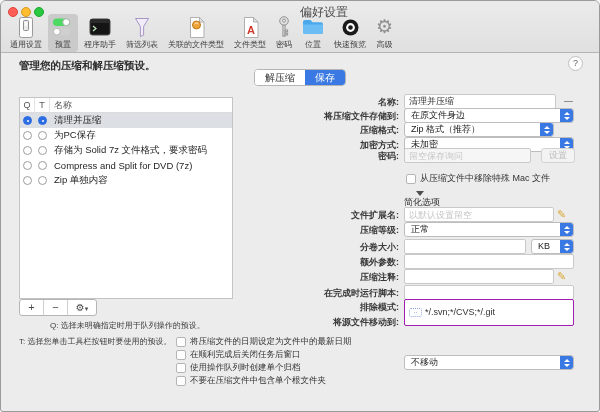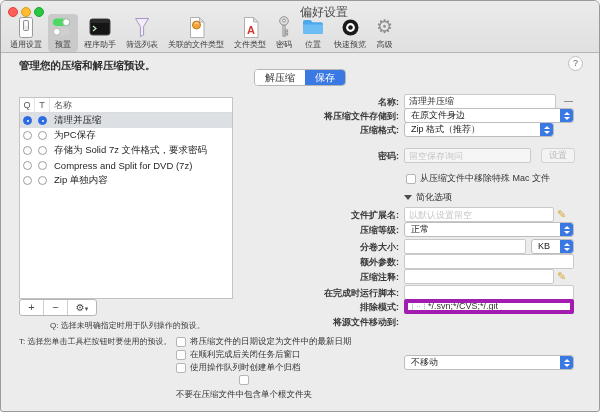--- a/index.html
+++ b/index.html
@@ -81,22 +81,22 @@
   .pencil { position:absolute; left:556px; top:1px; font-size:11px; color:#d9a93c; cursor:default; }
   .btn-dis { position:absolute; left:540px; top:0; width:34px; height:15px; background:#f3f3f3;
     border:1px solid #d2d2d2; border-radius:3px; color:#bdbdbd; font-size:9px; text-align:center;
     line-height:13px; }
   .name-dash { position:absolute; left:563px; top:7px; width:9px; border-top:1.5px solid #8f8f8f; }
   .chk { width:10px; height:10px; border:1px solid #b5b5b5; border-radius:2px; background:#fff; flex:none; }
   .chk-row { position:absolute; display:flex; gap:4px; align-items:center; font-size:8.5px; color:#333;
     white-space:nowrap; }
   .disc { width:0; height:0; border-left:4px solid transparent; border-right:4px solid transparent;
     border-top:5px solid #4d4d4d; display:inline-block; margin-right:4px; }
-  .sect { position:absolute; left:403px; top:190px; font-size:9px; color:#333; display:flex; align-items:center; }
-  .fakefield { position:absolute; top:0; height:15px; border:4px solid #a21caf; border-radius:2px;
+  .sect { position:absolute; left:403px; top:190px; font-size:9px; color:#333; display:flex; align-items:center;flex-direction:column; }
+  .fakefield { position:absolute; top:0; height:27px; border:1px solid #a21caf; border-radius:2px;
     background:#fff; font-size:9px; line-height:13px; padding:0 4px; color:#333; display:flex;
     align-items:center; gap:3px; overflow:hidden; white-space:nowrap; }
   .token { display:inline-block; width:13px; height:9px; border:1px dotted #8aa7e0; border-radius:2px;
     color:#8aa7e0; font-size:7px; line-height:7px; text-align:center; flex:none; }
 </style>
 </head>
 <body>
 
 <div id="window">
 
@@ -281,20 +281,24 @@
     <span class="name-dash"></span>
   </div>
   <div class="frow" style="top:107px;">
     <span class="flabel">将压缩文件存储到:</span>
     <div class="dd" style="left:403px; width:170px;"><span>在原文件身边</span><span class="spin"></span></div>
   </div>
   <div class="frow" style="top:121px;">
     <span class="flabel">压缩格式:</span>
     <div class="dd" style="left:403px; width:150px;"><span>Zip 格式（推荐）</span><span class="spin"></span></div>
   </div>
+  <div class="frow" style="top:136px;">
+    <span class="flabel">加密方式:</span>
+    <div class="dd" style="left:403px; width:170px;"><span>未加密</span><span class="spin"></span></div>
+  </div>
   <div class="frow" style="top:147px;">
     <span class="flabel">密码:</span>
     <input class="txt" style="left: 403px; width: 127px;" disabled="" placeholder="留空保存询问">
     <div class="btn-dis">设置</div>
   </div>
   <div class="chk-row" style="left:405px; top:171px; font-size:9px;">
     <span class="chk"></span>
     <span>从压缩文件中移除特殊 Mac 文件</span>
   </div>
 
@@ -347,18 +351,18 @@
     <span>将压缩文件的日期设定为文件中的最新日期</span>
   </div>
   <div class="chk-row" style="left:175px; top:348px;">
     <span class="chk"></span>
     <span>在顺利完成后关闭任务后窗口</span>
   </div>
   <div class="chk-row" style="left:175px; top:361px;">
     <span class="chk"></span>
     <span>使用操作队列时创建单个归档</span>
   </div>
-  <div class="chk-row" style="left:175px; top:374px;flex-direction:column;">
+  <div class="chk-row" style="left:175px; top:374px;">
     <span class="chk"></span>
     <span>不要在压缩文件中包含单个根文件夹</span>
   </div>
 
 </div>
 
 </body></html>

